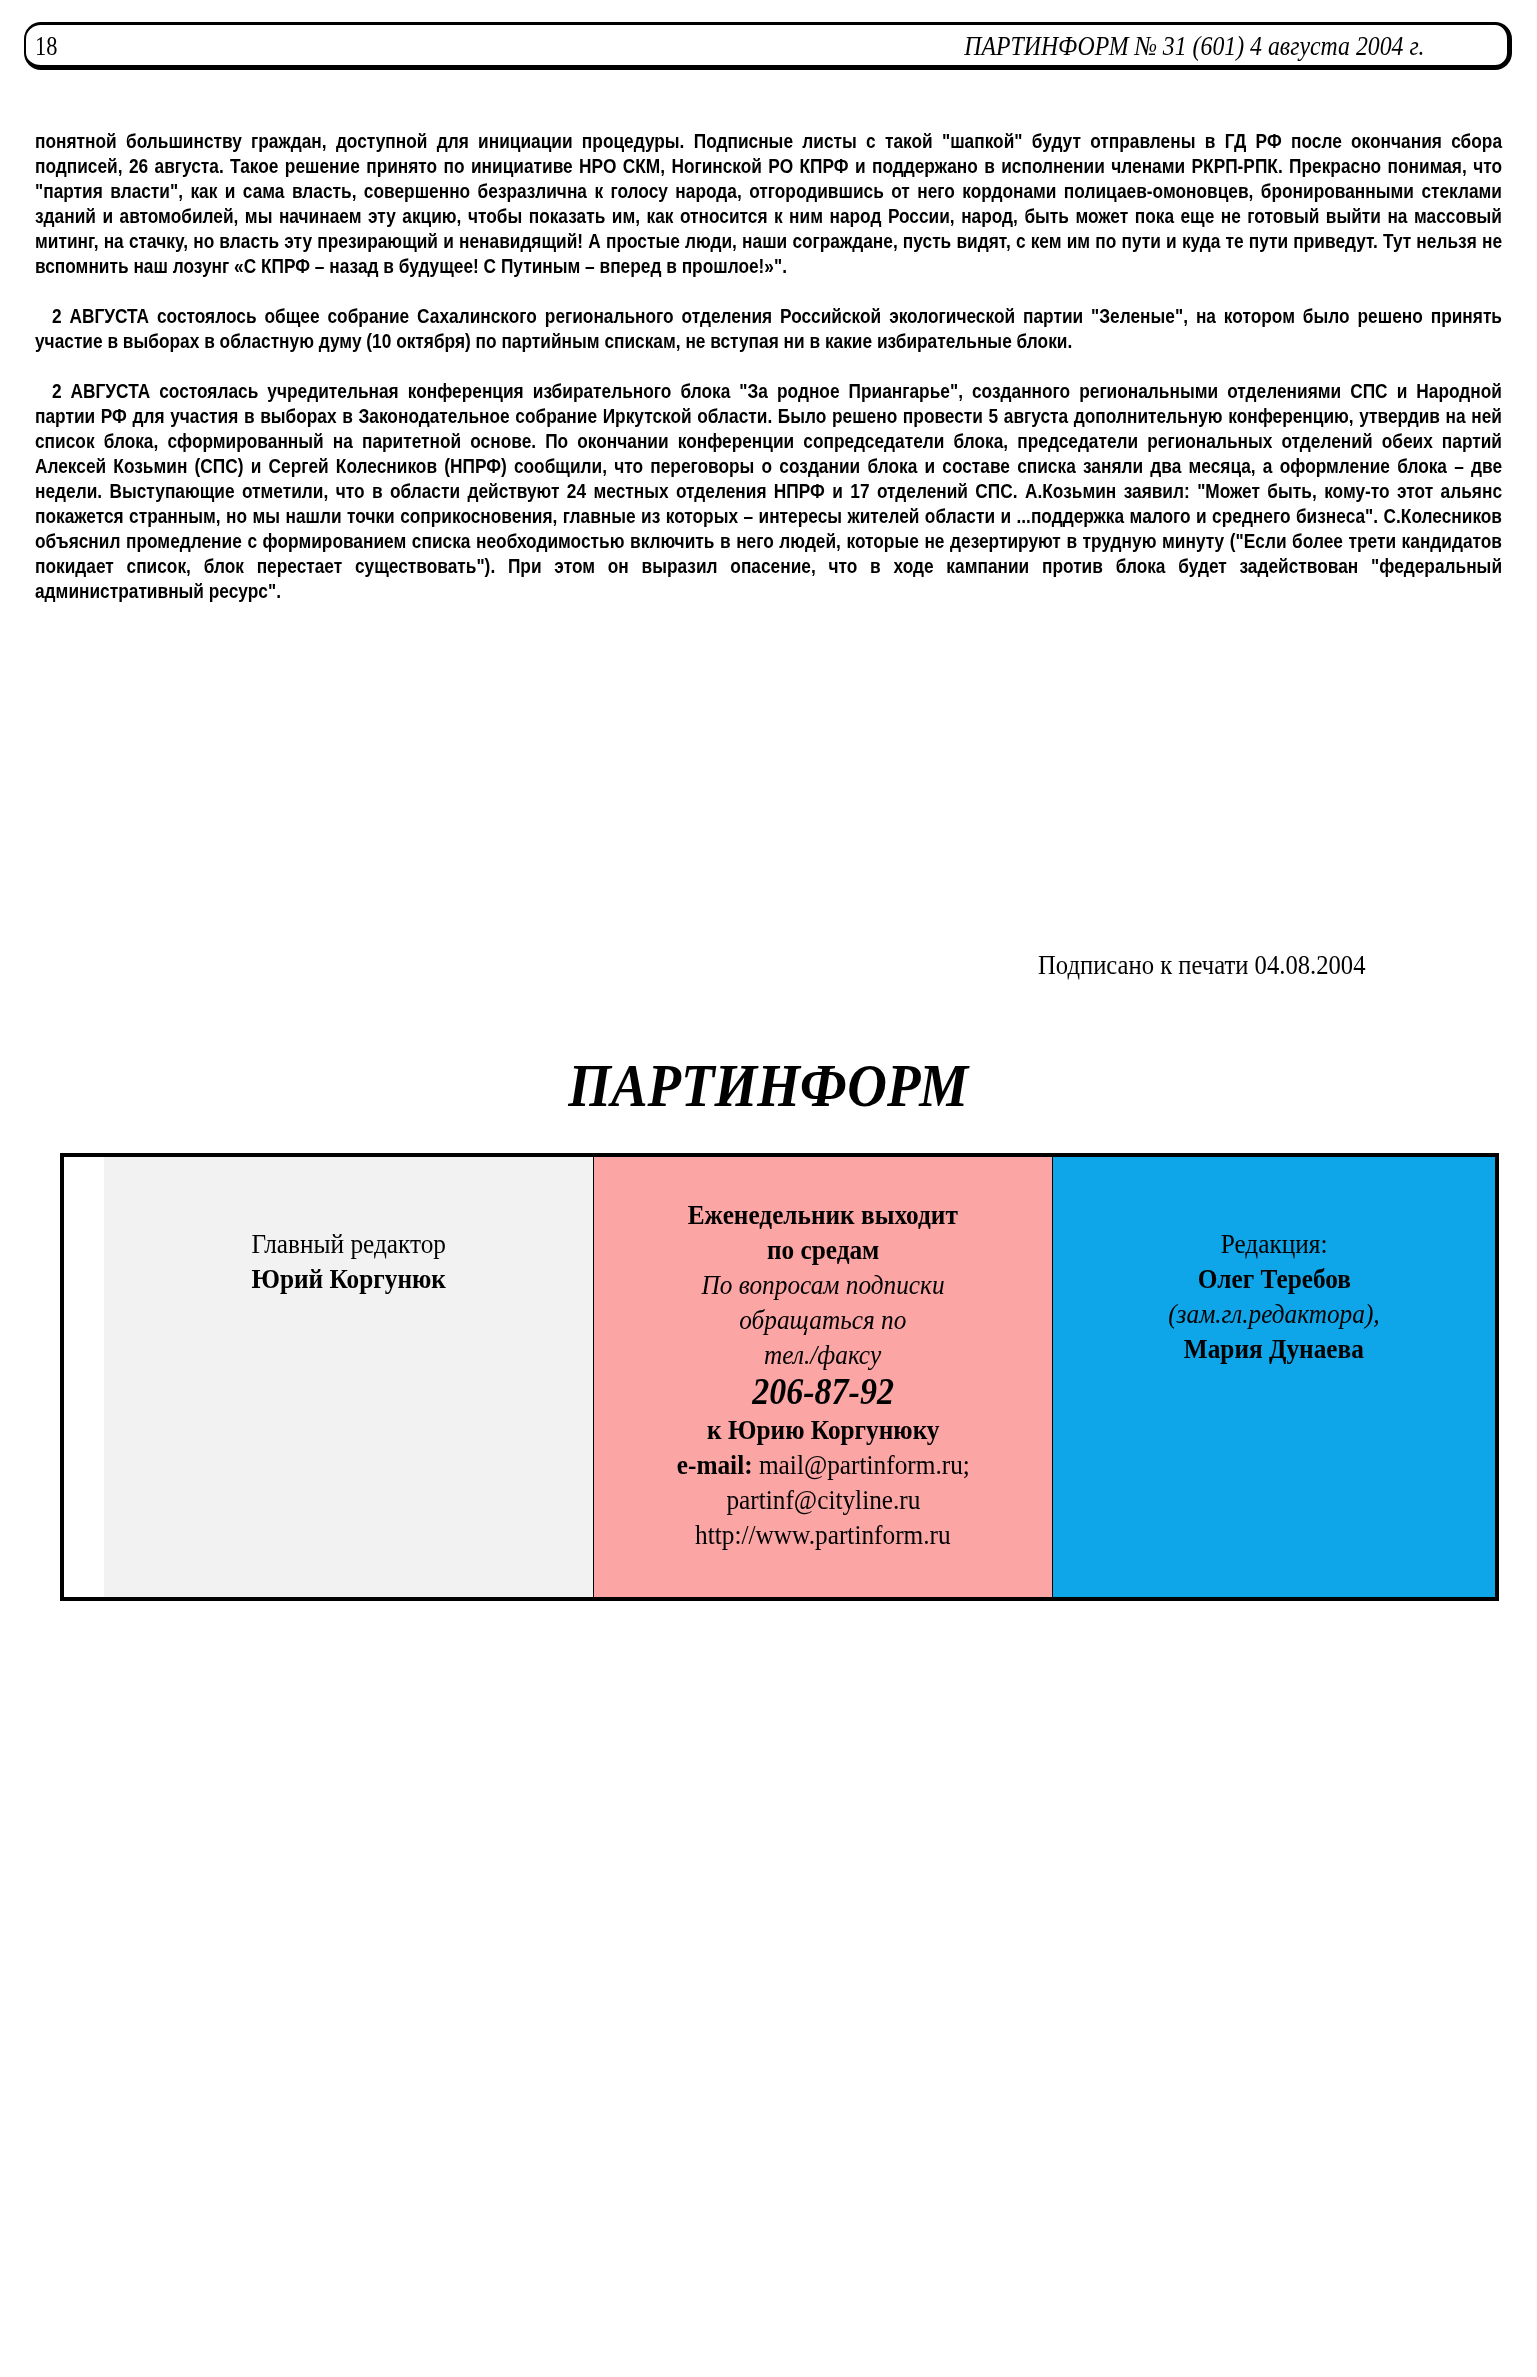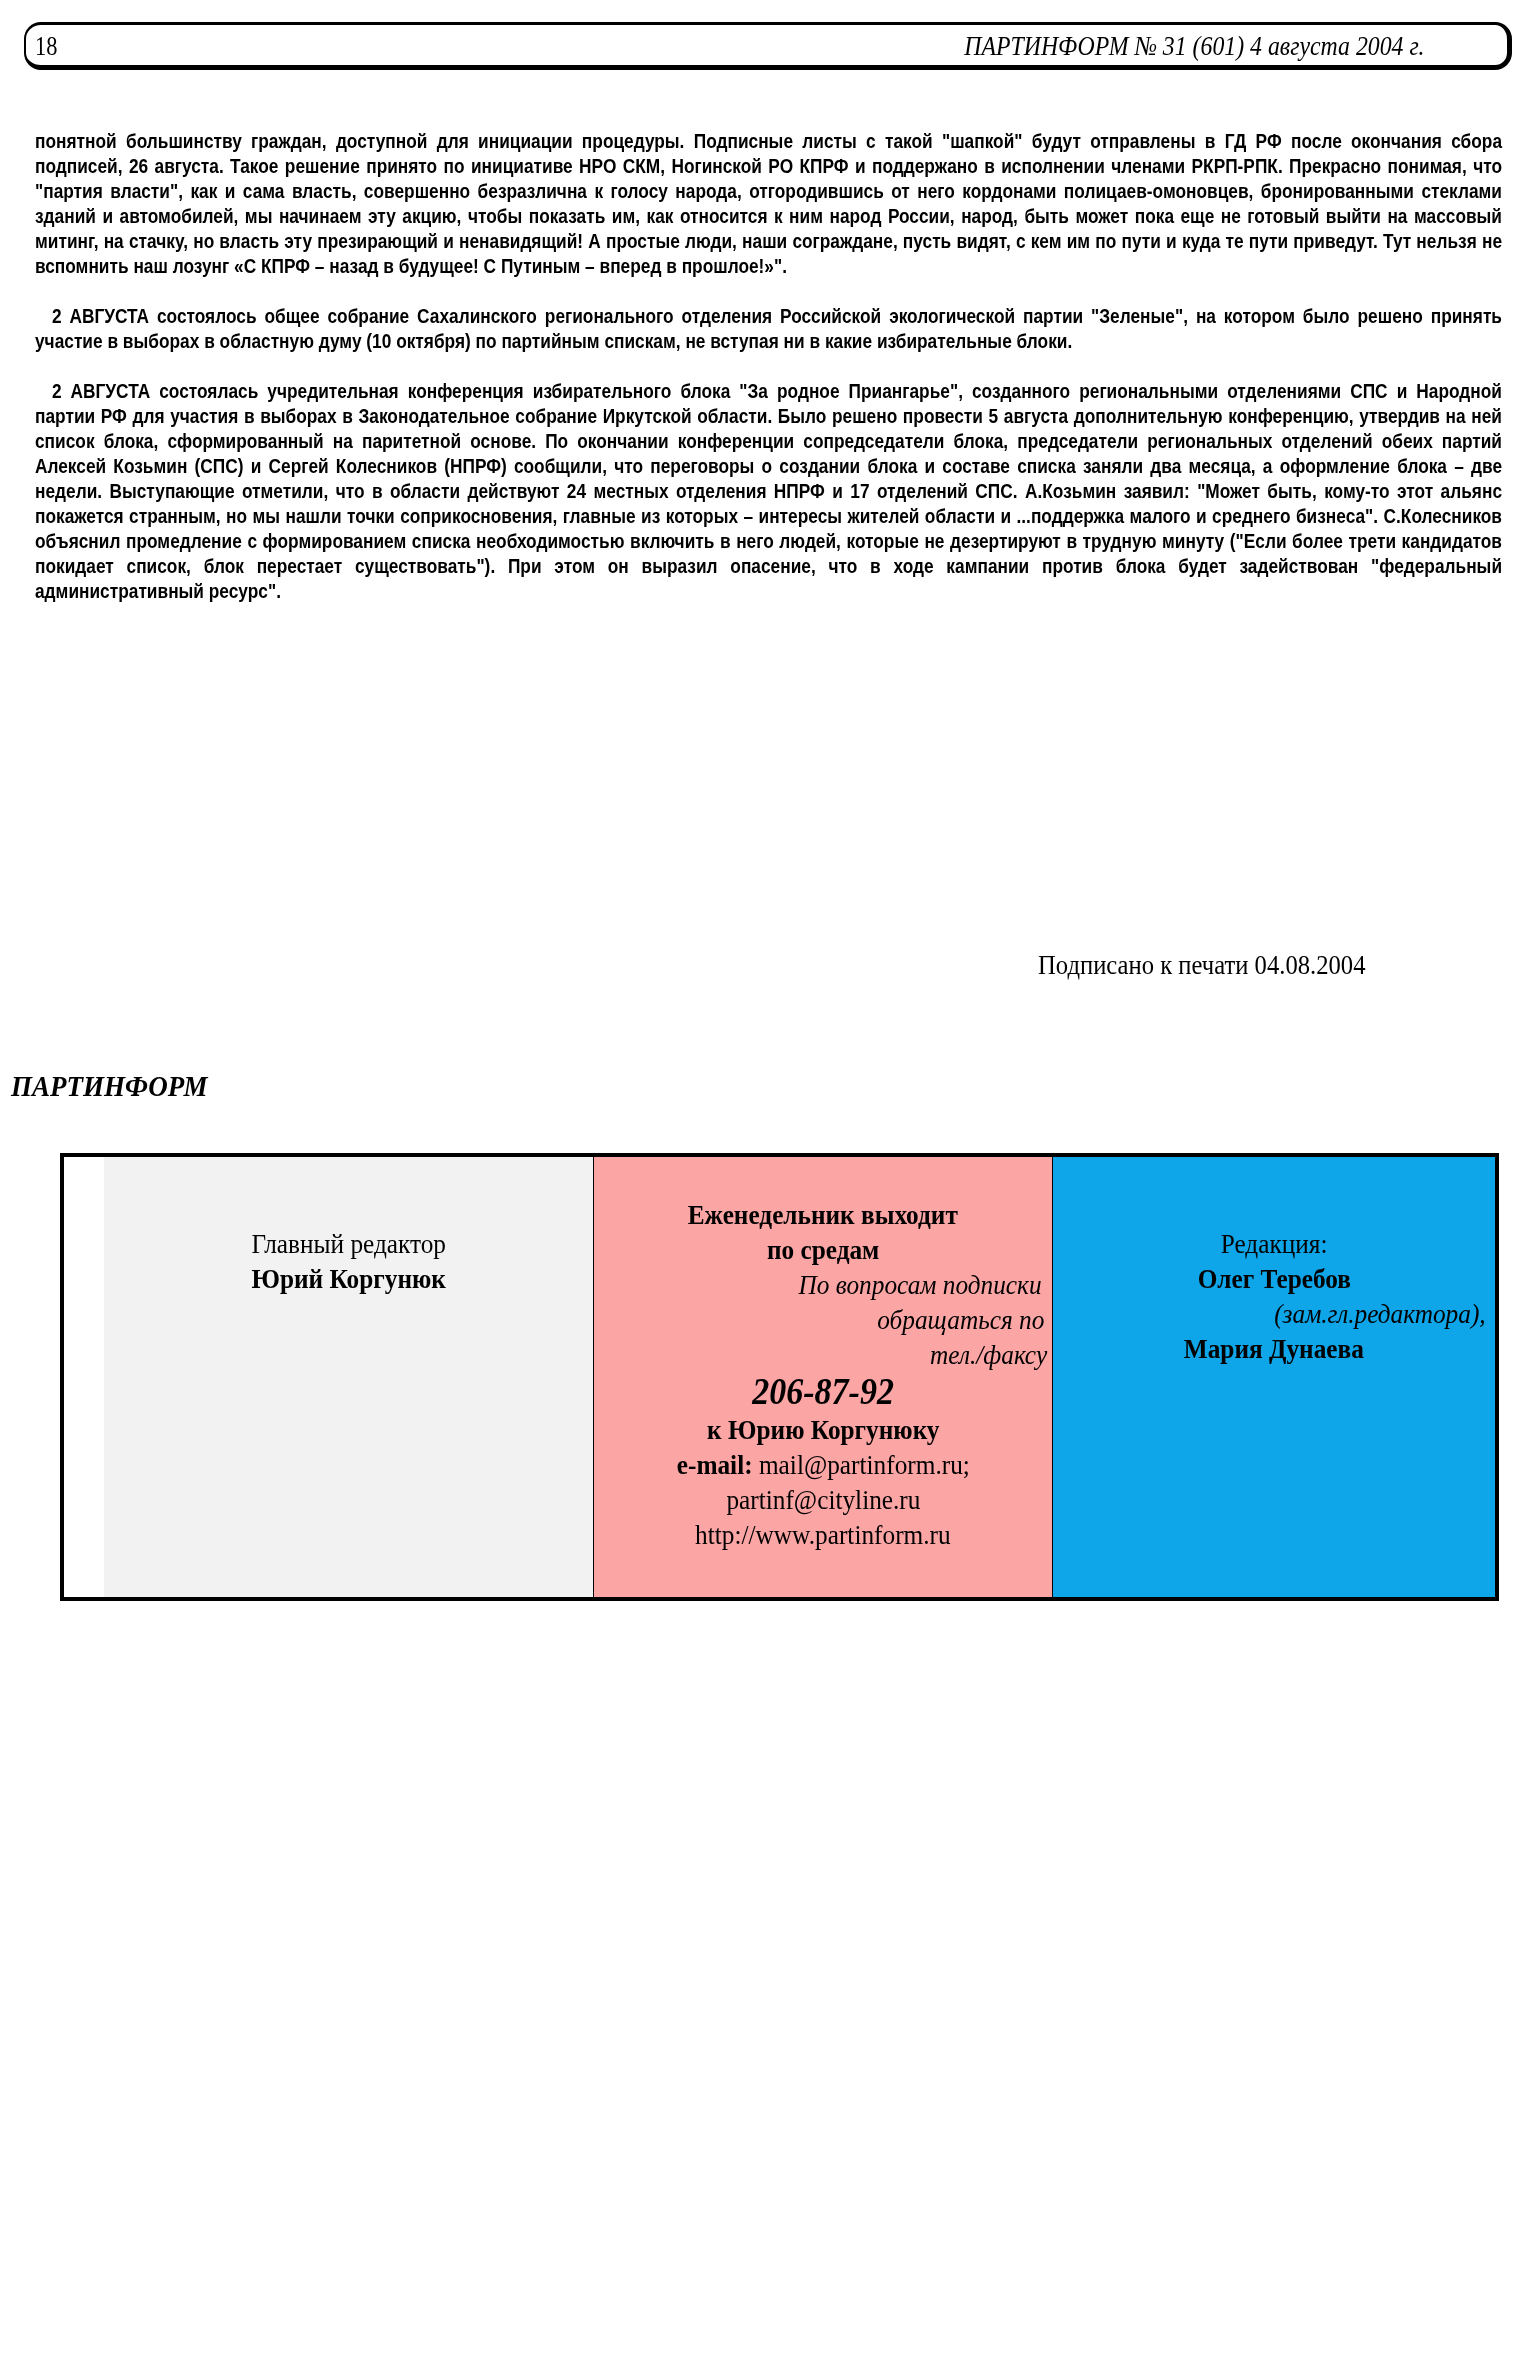--- a/index.html
+++ b/index.html
@@ -35,43 +35,43 @@
   .article p.indent { text-indent: 20.5px; }
 
   .signed {
     position: absolute; left: 1038px; top: 947px; width: 416px;
     font-family: "Liberation Serif", "DejaVu Serif", serif;
     font-size: 28px; line-height: 36px; white-space: nowrap;
     transform: scaleX(0.88); transform-origin: left center;
   }
 
   .masthead-title {
-    position: absolute; left: 0; width: 1537px; top: 1057px; text-align: left;
+    position: absolute; left: 0; width: 1537px; top: 1057px; text-align: center;
     font-family: "Liberation Serif", "DejaVu Serif", serif;
-    font-weight: bold; font-style: italic; font-size: 30px; line-height: 58px;
+    font-weight: bold; font-style: italic; font-size: 61px; line-height: 58px;
   }
   .masthead-title span { display: inline-block; transform: scaleX(0.9); }
 
   .masthead-table {
     position: absolute; left: 60px; top: 1153px; width: 1439px; height: 448px;
     border: 4.5px solid #000; box-sizing: border-box;
     display: flex;
     font-family: "Liberation Serif", "DejaVu Serif", serif;
     font-size: 27.5px; line-height: 35px; text-align: center;
   }
   .masthead-table .col { box-sizing: border-box; height: 100%; position: relative; }
   .col-left { width: 490px; background: #f2f2f2; border-right: 1.9px solid #000; margin-left: 40px; }
   .col-mid { width: 459px; background: #fca5a5; border-right: 1.9px solid #000; }
   .col-right { flex: 1; background: #0ea5e9; }
   .col .content { position: absolute; left: 0; right: 0; }
   .col-left .content { top: 69px; }
   .col-mid .content { top: 40px; }
   .col-right .content { top: 69px; }
   .b { font-weight: bold; }
-  .i { font-style: italic; text-align: right; }
+  .i { font-style: italic; }
   .gap { height: 35px; }
   .phone { font-weight: bold; font-size: 37px; line-height: 40px; font-style: italic; }
   .cond { display: inline-block; transform: scaleX(0.92); }
 </style>
 </head>
 <body>
 
 <div class="header-box">
   <span class="page-num">18</span>
   <span class="issue">ПАРТИНФОРМ № 31 (601) 4 августа 2004 г.</span>

